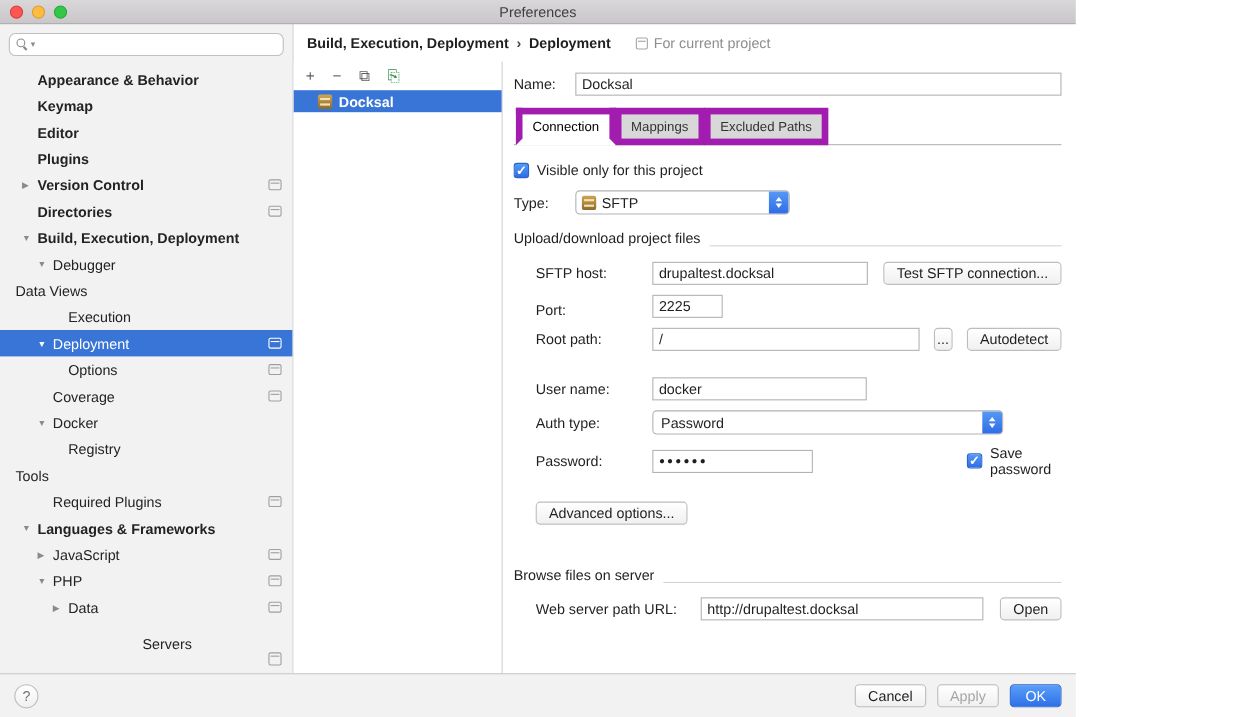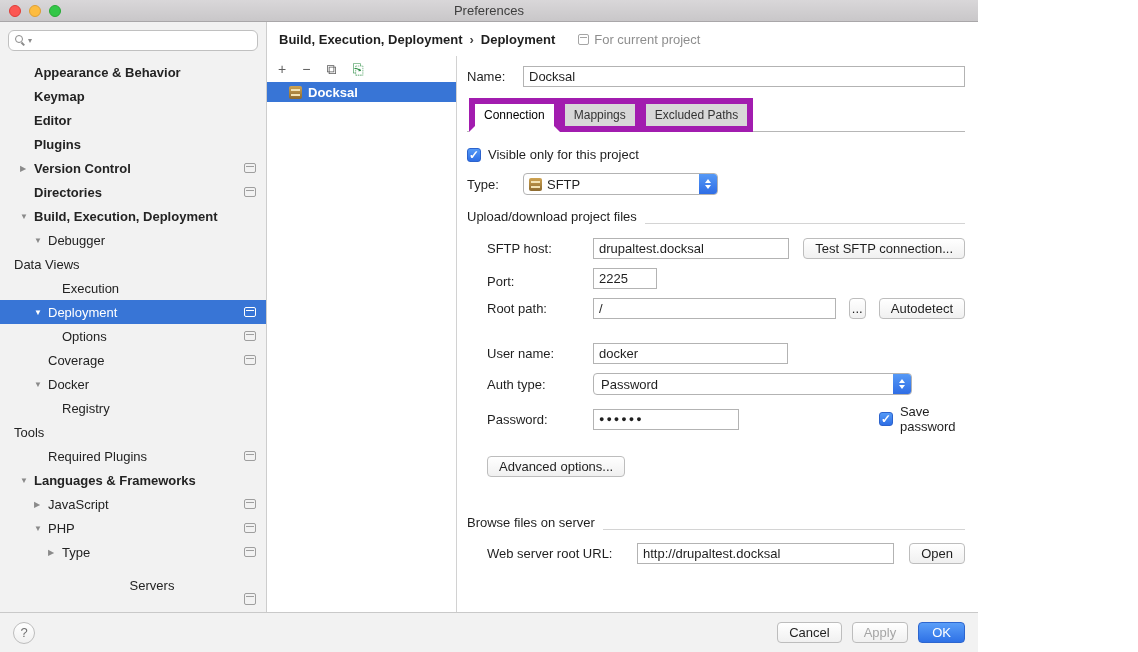--- a/index.html
+++ b/index.html
@@ -203,21 +203,21 @@
             <span class="tree-label">JavaScript</span>
             <span class="gear"></span>
           </div>
           <div class="tree-row" style="padding-left: 34px;">
             <span class="tree-arrow">▼</span>
             <span class="tree-label">PHP</span>
             <span class="gear"></span>
           </div>
           <div class="tree-row" style="padding-left: 48px;">
             <span class="tree-arrow">▶</span>
-            <span class="tree-label">Type</span>
+            <span class="tree-label">Data</span>
             <span class="gear"></span>
           </div>
           <div class="tree-row" style="padding-left: 48px; flex-direction: column;">
             <span class="tree-arrow"></span>
             <span class="tree-label">Servers</span>
             <span class="gear"></span>
           </div>
         </div>
     </div>
 
@@ -329,21 +329,21 @@
           <div class="frow" style="margin-top:22px;">
             <button class="btn" style="margin-left:20px;">Advanced options...</button>
           </div>
 
           <div class="section" style="margin-top:38px;">
             <span>Browse files on server</span>
             <span class="line"></span>
           </div>
 
           <div class="frow" style="margin-top:13px;">
-            <span class="flabel3">Web server root URL:</span>
+            <span class="flabel3">Web server path URL:</span>
             <input class="textfield" style="width: 420px;" value="http://drupaltest.docksal">
             <button class="btn" style="margin-left:15px; flex:1;">Open</button>
           </div>
 
         </div>
       </div>
     </div>
   </div>
 
   <div class="footer">

